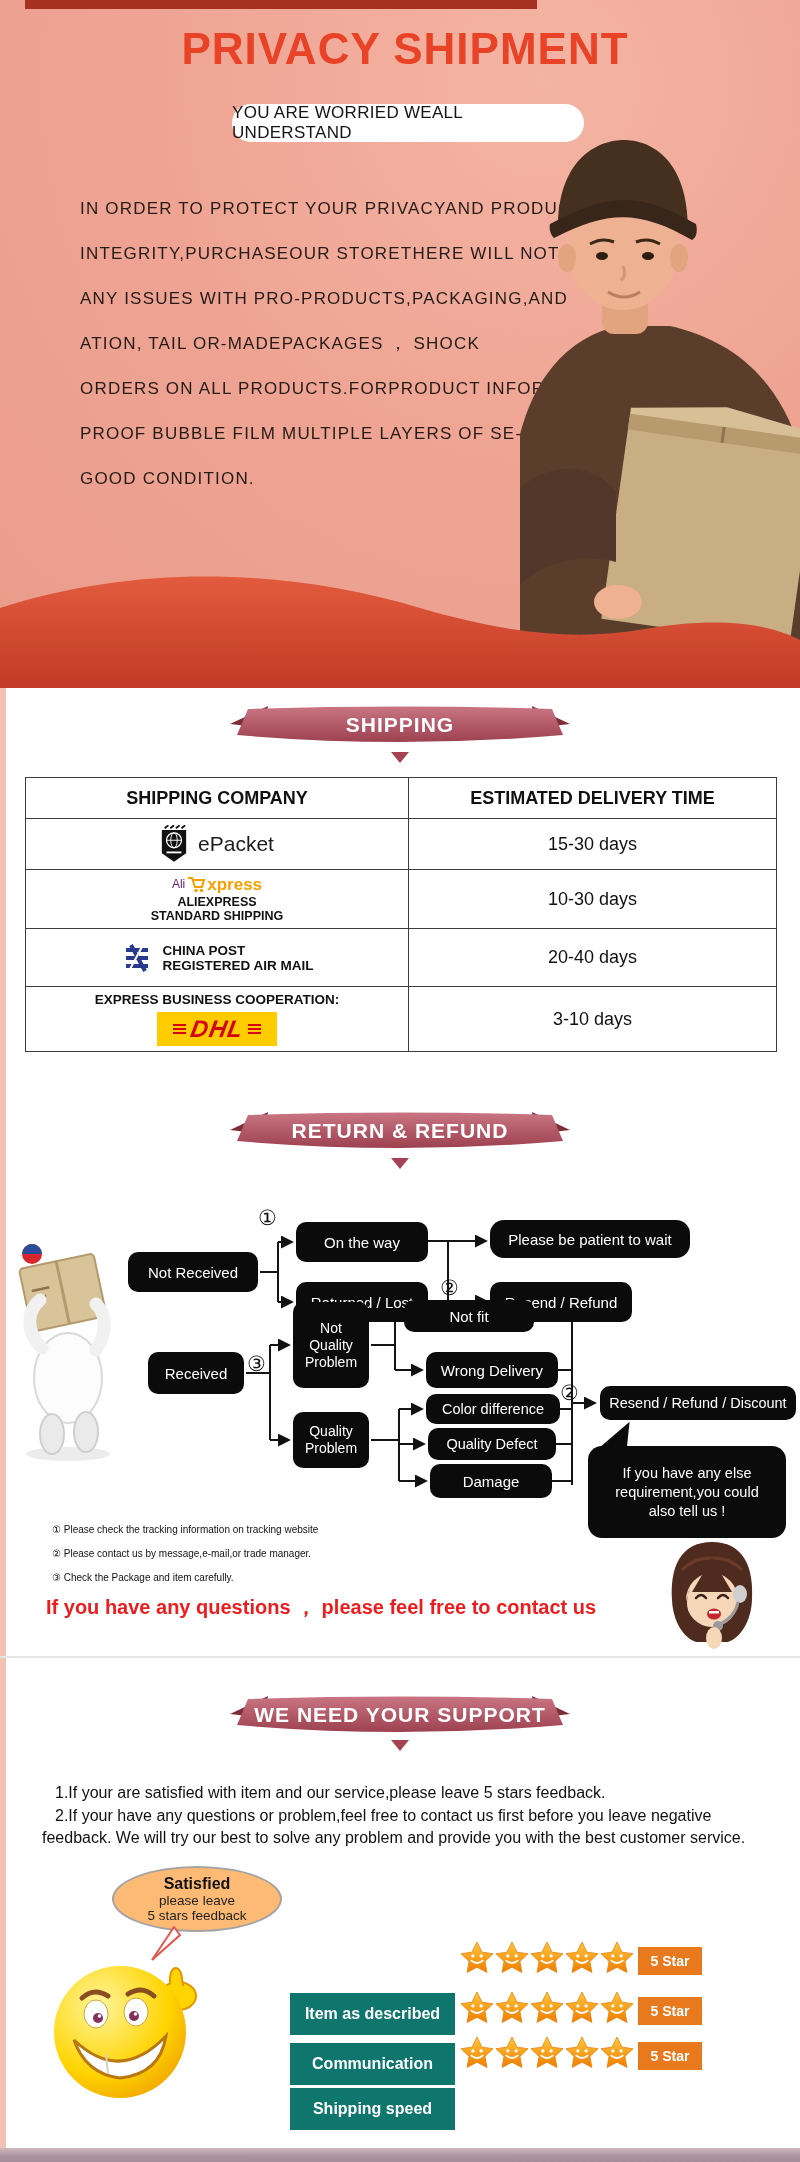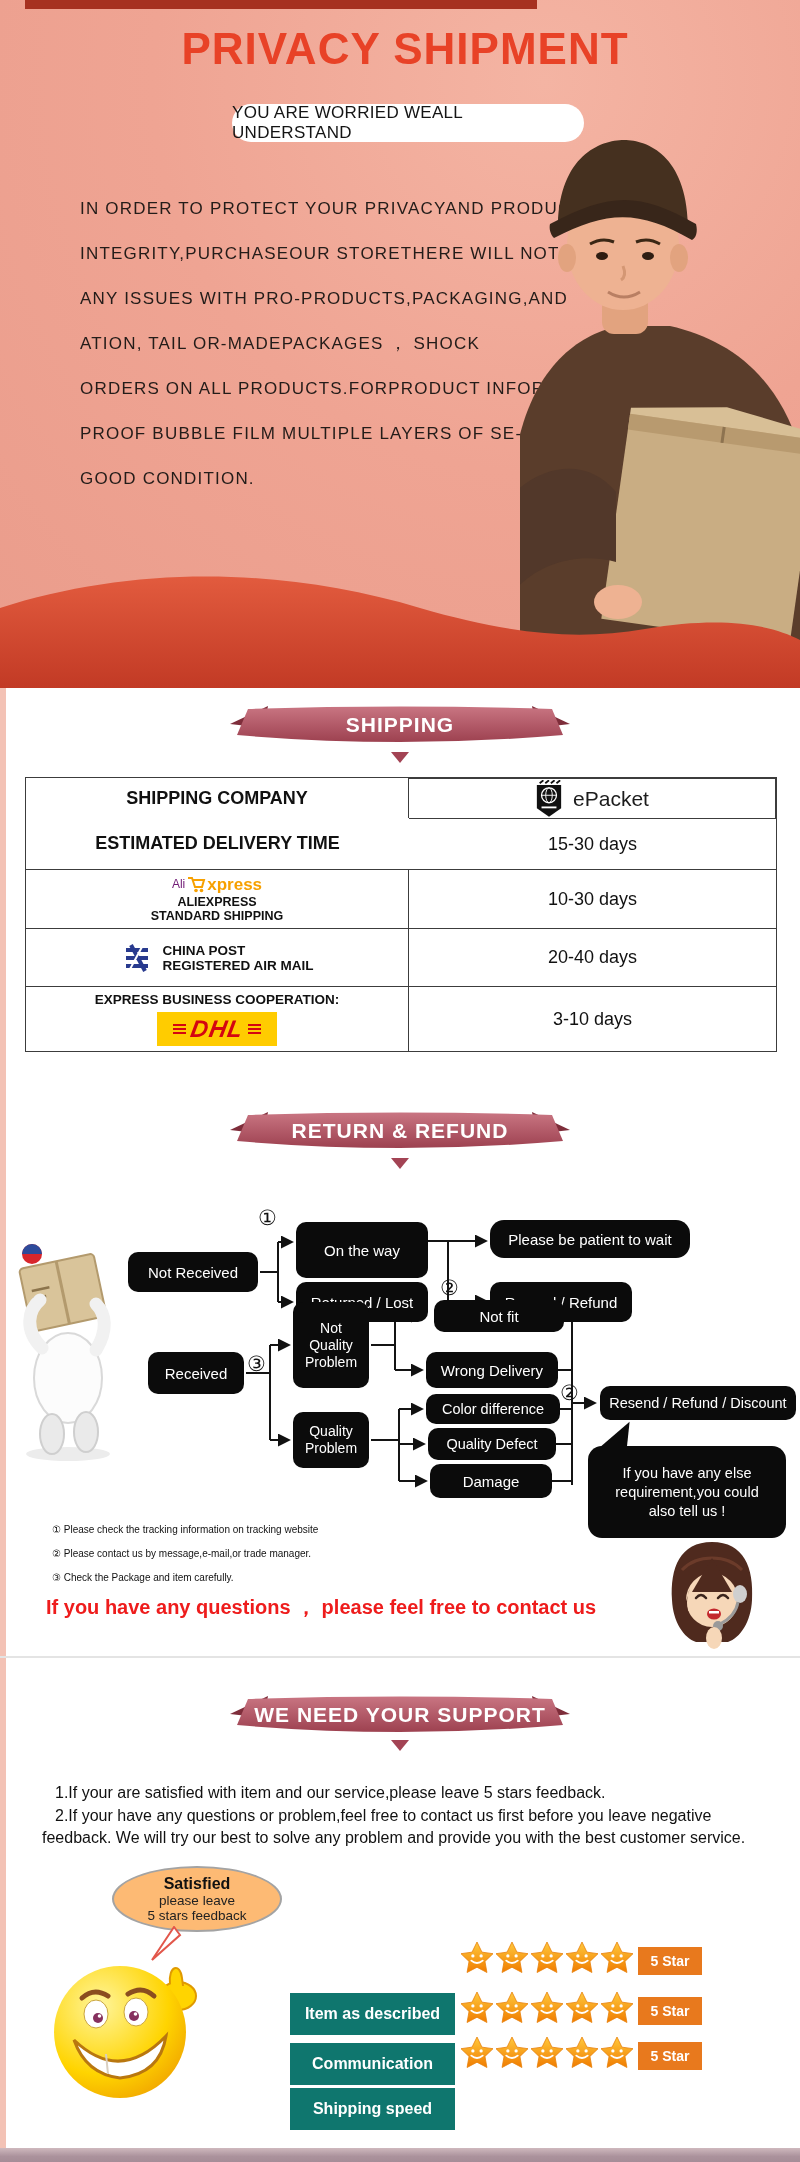--- a/index.html
+++ b/index.html
@@ -160,35 +160,35 @@
     <polygon points="0,20 38,2 34,24" fill="#7e2d3a"></polygon>
     <polygon points="340,20 302,2 306,24" fill="#7e2d3a"></polygon>
     <path d="M18,5 Q170,0 322,5 L333,31 Q170,45 7,31 Z" fill="url(#rbg)"></path>
     <text x="170" y="28" text-anchor="middle">SHIPPING</text>
   </svg>
 </div>
 <div class="ribbon-tri" style="top:752px"></div>
 
 <div class="ship-table">
   <div class="cell c1 hd">SHIPPING COMPANY</div>
+  <div class="cell hd">ESTIMATED DELIVERY TIME</div>
+
   <div class="cell c1">
     <div class="co-row">
       <svg width="28" height="38" viewBox="0 0 30 40">
         <path d="M5 3 L9 0 M11 3 L15 0 M17 3 L21 0 M23 3 L27 0" stroke="#111" stroke-width="2"></path>
         <path d="M2,5 H28 V30 L15,39 L2,30 Z" fill="#111"></path>
         <circle cx="15" cy="16" r="8" fill="none" stroke="#fff" stroke-width="1.4"></circle>
         <ellipse cx="15" cy="16" rx="3.5" ry="8" fill="none" stroke="#fff" stroke-width="1"></ellipse>
         <line x1="7" y1="16" x2="23" y2="16" stroke="#fff" stroke-width="1"></line>
         <rect x="7" y="28" width="16" height="2" fill="#fff"></rect>
       </svg>
       <span class="epacket-name">ePacket</span>
     </div>
   </div>
-
-  <div class="cell hd">ESTIMATED DELIVERY TIME</div>
   <div class="cell time">15-30 days</div>
 
   <div class="cell c1">
     <div class="co-col">
       <div class="ali-logo">
         <span class="ali-red">Ali</span>
         <svg width="20" height="18" viewBox="0 0 20 18">
           <path d="M2,3 H6 L9,12 H16 L18,5 H7" fill="none" stroke="#f7a000" stroke-width="2"></path>
           <circle cx="10" cy="15.5" r="1.8" fill="#f7a000"></circle>
             <circle cx="15.5" cy="15.5" r="1.8" fill="#f7a000"></circle>
@@ -277,28 +277,28 @@
     <path d="M371,245 H399 M399,214 V286"></path>
     <path d="M399,214 H422" marker-end="url(#arr)"></path>
     <path d="M399,249 H424" marker-end="url(#arr)"></path>
     <path d="M399,286 H426" marker-end="url(#arr)"></path>
     <path d="M556,121 H572 M558,175 H572 M560,214 H572 M556,249 H572 M552,286 H572 M572,116 V290"></path>
     <path d="M572,208 H595" marker-end="url(#arr)"></path>
   </g>
 </svg>
 
 <div class="pill" style="left:128px;top:1252px;width:130px;height:40px">Not Received</div>
-<div class="pill" style="left:296px;top:1222px;width:132px;height:56px">On the way</div>
+<div class="pill" style="left:296px;top:1222px;width:132px;height:40px">On the way</div>
 <div class="pill" style="left:296px;top:1282px;width:132px;height:40px">Returned / Lost</div>
 <div class="pill" style="left:490px;top:1220px;width:200px;height:38px;border-radius:14px">Please be patient to wait</div>
 <div class="pill" style="left:490px;top:1282px;width:142px;height:40px">Resend / Refund</div>
 <div class="pill" style="left:148px;top:1352px;width:96px;height:42px">Received</div>
 <div class="pill" style="left:293px;top:1302px;width:76px;height:86px;font-size:14px">Not Quality Problem</div>
 <div class="pill" style="left:293px;top:1412px;width:76px;height:56px;font-size:14px">Quality Problem</div>
-<div class="pill" style="left:434px;top:1300px;width:130px;height:32px">Not fit</div>
+<div class="pill" style="left:404px;top:1300px;width:130px;height:32px">Not fit</div>
 <div class="pill" style="left:426px;top:1352px;width:132px;height:36px">Wrong Delivery</div>
 <div class="pill" style="left:426px;top:1394px;width:134px;height:30px;font-size:14.5px">Color difference</div>
 <div class="pill" style="left:428px;top:1428px;width:128px;height:32px;font-size:14.5px">Quality Defect</div>
 <div class="pill" style="left:430px;top:1464px;width:122px;height:34px">Damage</div>
 <div class="pill" style="left:600px;top:1386px;width:196px;height:34px;font-size:14.5px">Resend / Refund / Discount</div>
 <div class="btail"></div>
 <div class="pill" style="left:588px;top:1446px;width:198px;height:92px;border-radius:14px;font-size:14.5px;line-height:19px;padding:8px 12px">If you have any else requirement,you could also tell us !</div>
 
 <span class="cnum" style="left:258px;top:1206px">①</span>
 <span class="cnum" style="left:440px;top:1276px">②</span>

